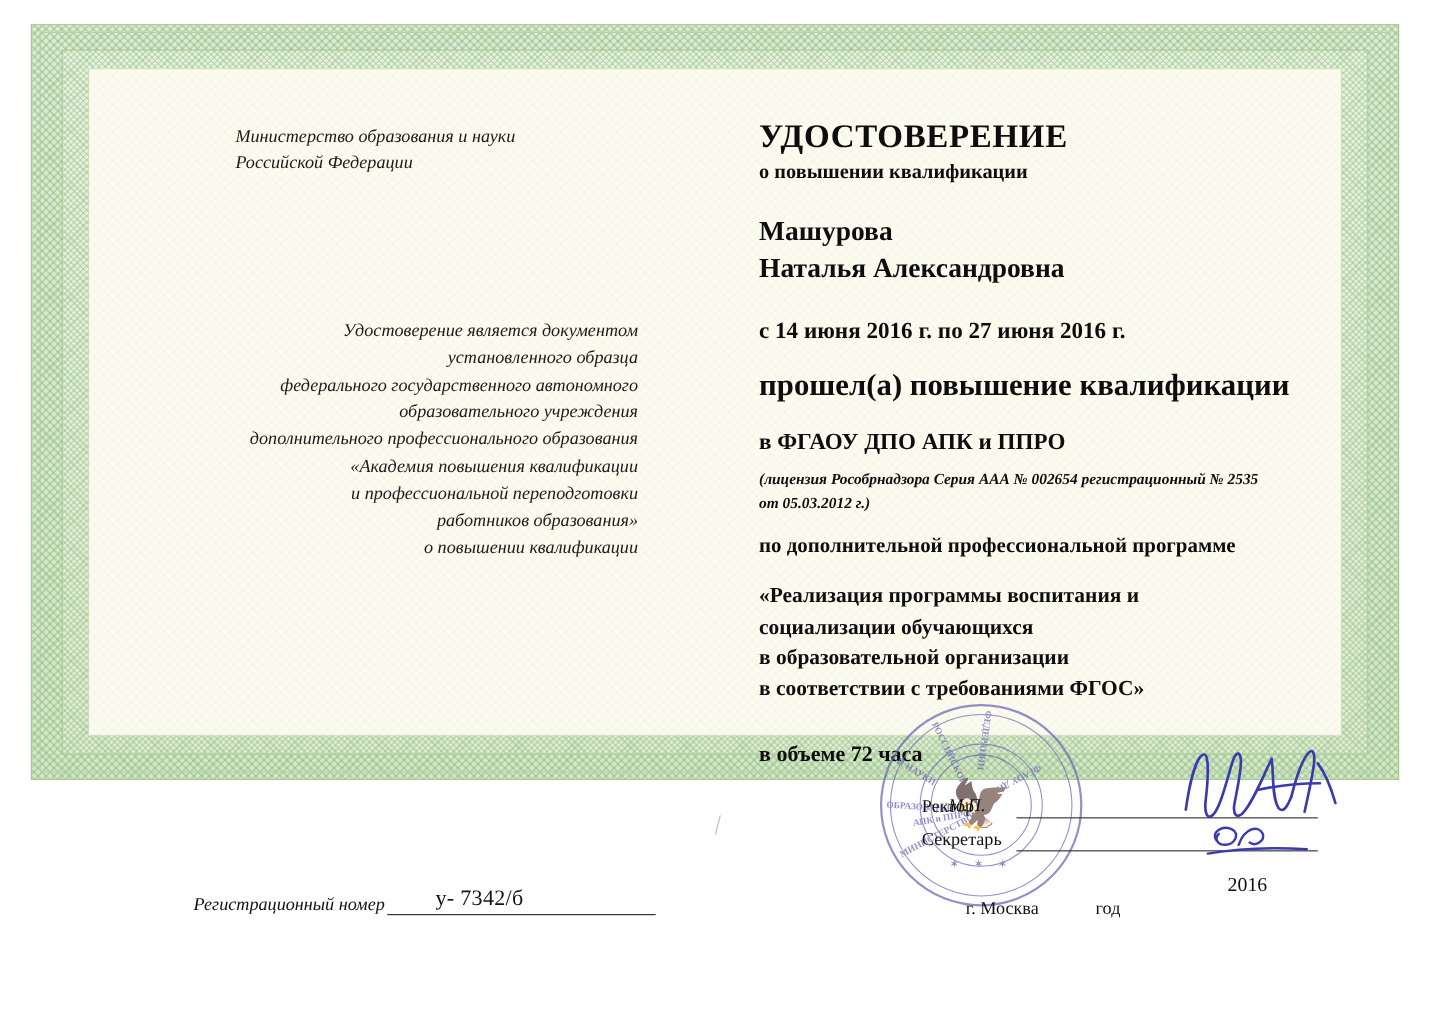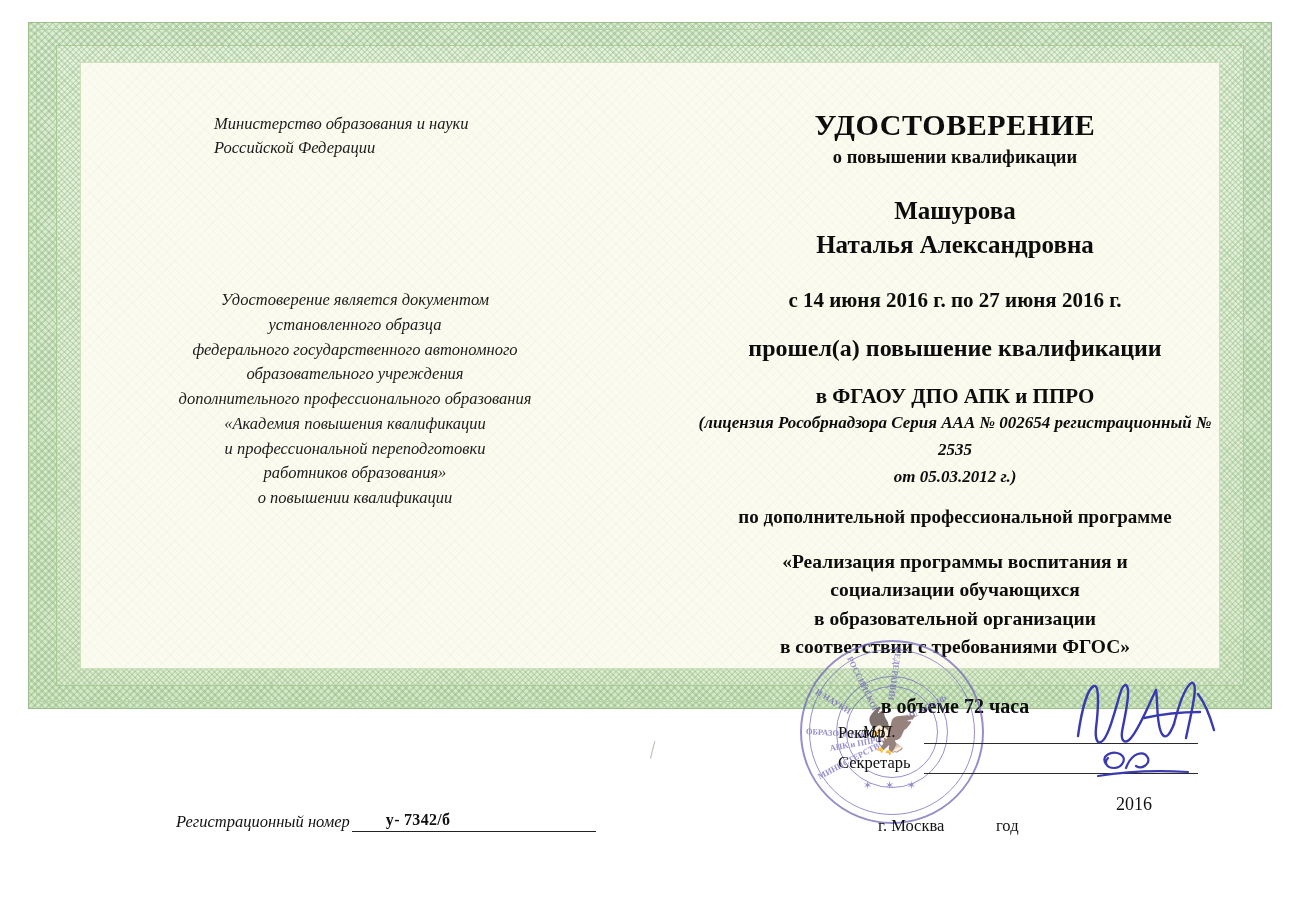--- a/index.html
+++ b/index.html
@@ -108,20 +108,21 @@
     top: 288px;
     width: 450px;
     font-style: italic;
     font-size: 16.5px;
     line-height: 1.5;
     color: #1a1a1a;
     text-align: center;
   }
   .left-statement div {
     white-space: nowrap;
+    text-align: right;
   }
 
   .reg-row {
     position: absolute;
     left: 176px;
     top: 812px;
     width: 420px;
     font-style: italic;
     font-size: 16.5px;
     color: #111;
@@ -131,25 +132,25 @@
   .reg-label { white-space: nowrap; }
   .reg-line {
     position: relative;
     flex: 1;
     border-bottom: 1px solid #222;
     height: 18px;
     margin-left: 2px;
   }
   .reg-value {
     position: absolute;
-    left: 34px;
+    left: 44px;
     bottom: 2px;
     font-style: normal;
-    font-weight: bold;
-    font-size: 16px;
+    font-weight: normal;
+    font-size: 20px;
     letter-spacing: 0.3px;
     white-space: nowrap;
   }
 
   
   .stray-mark {
     position: absolute;
     left: 652px;
     top: 742px;
     width: 9px;
@@ -157,21 +158,20 @@
     border-left: 1px solid #b9b9ae;
     transform: rotate(14deg);
   }
 
   
   .right-col {
     position: absolute;
     left: 690px;
     top: 108px;
     width: 530px;
-    text-align: center;
     color: #0d0d0d;
   }
   .title-main {
     font-weight: bold;
     font-size: 30px;
     letter-spacing: 0.6px;
     line-height: 1.1;
   }
   .title-sub {
     font-weight: bold;
@@ -188,33 +188,34 @@
     line-height: 1.35;
     margin-top: 26px;
   }
   .dates {
     font-weight: bold;
     font-size: 21px;
     margin-top: 26px;
   }
   .passed {
     font-weight: bold;
-    font-size: 24px;
+    font-size: 28px;
     margin-top: 22px;
   }
   .org {
     font-weight: bold;
     font-size: 21px;
     margin-top: 22px;
   }
   .license {
     font-weight: bold;
     font-style: italic;
-    font-size: 17px;
+    font-size: 14px;
     line-height: 1.6;
+    margin-top: 12px;
   }
   .program-intro {
     font-weight: bold;
     font-size: 19px;
     margin-top: 16px;
   }
   .program-name {
     font-weight: bold;
     font-size: 19.5px;
     line-height: 1.45;

